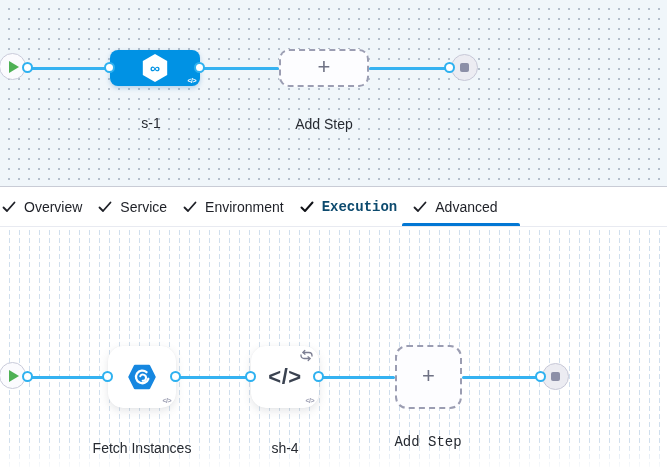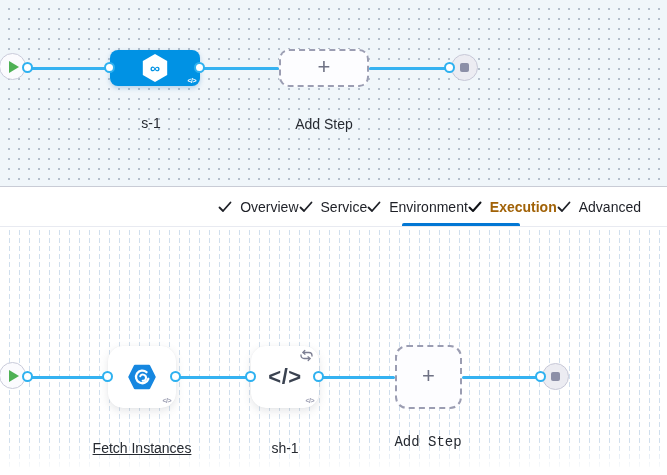--- a/index.html
+++ b/index.html
@@ -15,25 +15,25 @@
     background-image:radial-gradient(circle,#b4bfcc 1px,rgba(180,191,204,0) 1.4px);
     background-size:10px 10px;background-position:4px 4px;
   }
   
   .tabbar{
     position:absolute;left:0;top:186px;width:667px;height:41px;
     background:#fff;border-top:1px solid #c9ccd6;border-bottom:1px solid #e8eaf1;
     box-sizing:border-box;
   }
   .tabbar-inner{
-    display:flex;align-items:center;justify-content:flex-end;
-    height:100%;padding:0 26px 0 2px;
+    display:flex;align-items:center;justify-content:flex-start;
+    height:100%;padding:0 26px 0 2px;gap:16px;
   }
   .tab{display:flex;align-items:center;gap:8px;font-size:14px;color:#1e2027;cursor:pointer;}
-  .tab.active{font-weight:700;color:#a16207;}
+  .tab.active{font-weight:700;color:#0c4a6e;font-family:Liberation Mono, monospace;}
   .tab svg{display:block;}
   .tab-underline{
     position:absolute;left:402px;bottom:0;width:118px;height:3px;
     background:#0277d4;border-radius:2px 2px 0 0;
   }
   
   .exec-canvas{
     position:absolute;left:0;top:227px;width:667px;height:248px;
     background-color:#fff;
     background-image:
@@ -184,35 +184,35 @@
     <div class="step-card" style="left:108px;top:119px;">
       <svg width="28" height="26" viewBox="0 0 28 26">
         <polygon points="7,2 21,2 26.5,13 21,24 7,24 1.5,13" fill="#1687e0" stroke="#1687e0" stroke-width="2.5" stroke-linejoin="round"></polygon>
         <path d="M18.5 8.2 A6.3 6.3 0 1 0 20.3 14.8" fill="none" stroke="#ffffff" stroke-width="2.3" stroke-linecap="round"></path>
         <path d="M12.2 12.2 a3.1 3.1 0 1 1 2.4 4.6" fill="none" stroke="#ffffff" stroke-width="2" stroke-linecap="round"></path>
       </svg>
       <span class="code-badge gray">&lt;/&gt;</span>
     </div>
     <div class="port" style="left:102px;top:144px;"></div>
     <div class="port" style="left:170px;top:144px;"></div>
-    <div class="node-label" style="left:72px;top:193px;width:140px;text-decoration:underline;">Fetch Instances</div>
+    <div class="node-label" style="left:72px;top:193px;width:140px;">Fetch Instances</div>
 
     <div class="step-card" style="left:251px;top:119px;">
       <span class="code-glyph">&lt;/&gt;</span>
       <svg class="loop-icon" width="15" height="13" viewBox="0 0 15 13" fill="none" stroke="#7c7e92" stroke-width="1.3" stroke-linecap="round" stroke-linejoin="round">
         <path d="M4 3.5 h6 a3 3 0 0 1 3 3 v0.5"></path>
         <path d="M11 9.5 h-6 a3 3 0 0 1 -3 -3 v-0.5"></path>
         <path d="M5.8 1.5 L4 3.5 L6 5.2"></path>
         <path d="M9.2 11.5 L11 9.5 L9 7.8"></path>
       </svg>
       <span class="code-badge gray">&lt;/&gt;</span>
     </div>
     <div class="port" style="left:245px;top:144px;"></div>
     <div class="port" style="left:313px;top:144px;"></div>
-    <div class="node-label" style="left:251px;top:193px;width:68px;">sh-1</div>
+    <div class="node-label" style="left:251px;top:193px;width:68px;">sh-4</div>
 
     <div class="add-box" style="left:395px;top:118px;width:67px;height:64px;border-radius:12px;">
       <span class="plus-glyph">+</span>
     </div>
     <div class="node-label" style="left:388px;top:187px;width:80px;font-family:Liberation Mono, monospace;">Add Step</div>
 
     <div class="port" style="left:535px;top:144px;"></div>
     <div class="terminal-node end" style="left:542px;top:136px;">
       <div class="stop-square"></div>
     </div>

